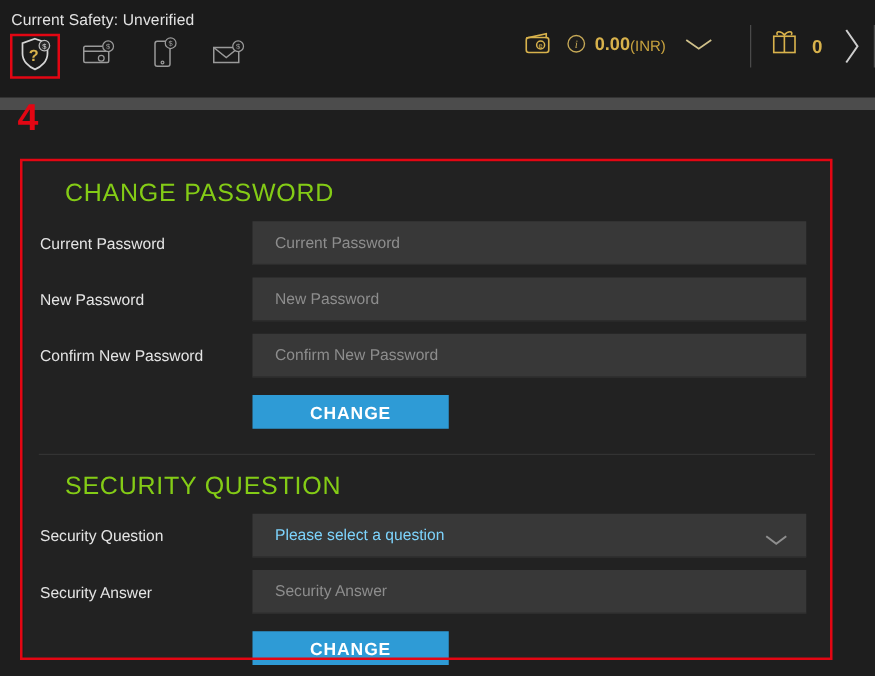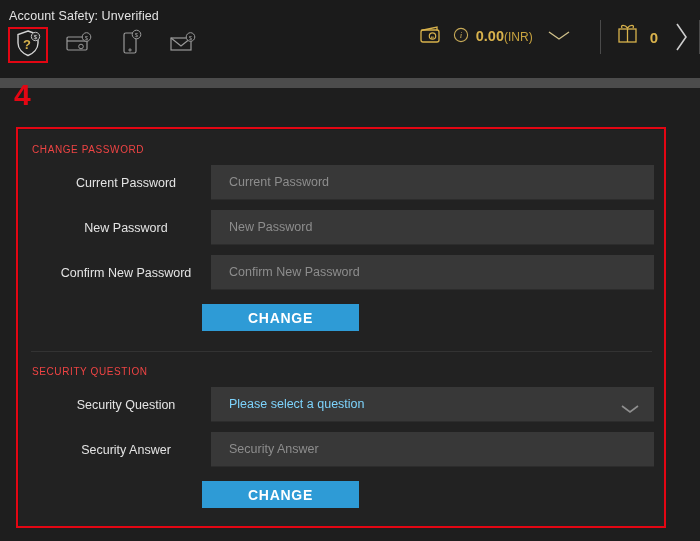--- a/index.html
+++ b/index.html
@@ -151,32 +151,32 @@
   }
   .section {
     position: relative;
   }
   .section-divider {
     height: 1px;
     background: #333333;
     margin: 0 12px;
   }
   .section-title {
-    font-size: 10px;
-    color: #ef4444;
+    font-size: 20px;
+    color: #84cc16;
     letter-spacing: .6px;
     padding: 14px 0 0 13px;
+    margin-left: 20px;
   }
 
   .form-row {
     display: flex;
     align-items: center;
     margin-top: 10px;
-    padding-left: 22px;
-    text-align: center;
+    padding-left: 13px;
   }
   .form-label {
     width: 170px;
     flex: 0 0 170px;
     font-size: 12.5px;
     color: #e4e4e4;
   }
   .field {
     position: relative;
     width: 443px;
@@ -219,21 +219,21 @@
     display: flex;
     align-items: center;
     justify-content: center;
   }
 </style>
 </head>
 <body>
 
 <div class="header">
 
-  <div class="acct-safety-text">Account Safety: Unverified</div>
+  <div class="acct-safety-text">Current Safety: Unverified</div>
 
   <div class="verif-icons">
 
     <div class="verif-item highlight">
       <span>
         <svg width="26" height="28" viewBox="0 0 26 28">
           <path d="M13 2 L23 5.5 V14 C23 20 18 24.5 13 26.5 C8 24.5 3 20 3 14 V5.5 Z" fill="none" stroke="#d4d4d4" stroke-width="1.4"></path>
           <text x="12" y="20" font-family="Liberation Sans, sans-serif" font-size="13" font-weight="bold" fill="#d8b24c" text-anchor="middle">?</text>
           <circle cx="20.5" cy="7.5" r="4.2" fill="#2a2a2a" stroke="#bdbdbd" stroke-width="1"></circle>
           <text x="20.5" y="10.3" font-family="Liberation Sans, sans-serif" font-size="6" fill="#d6d6d6" text-anchor="middle">$</text>

